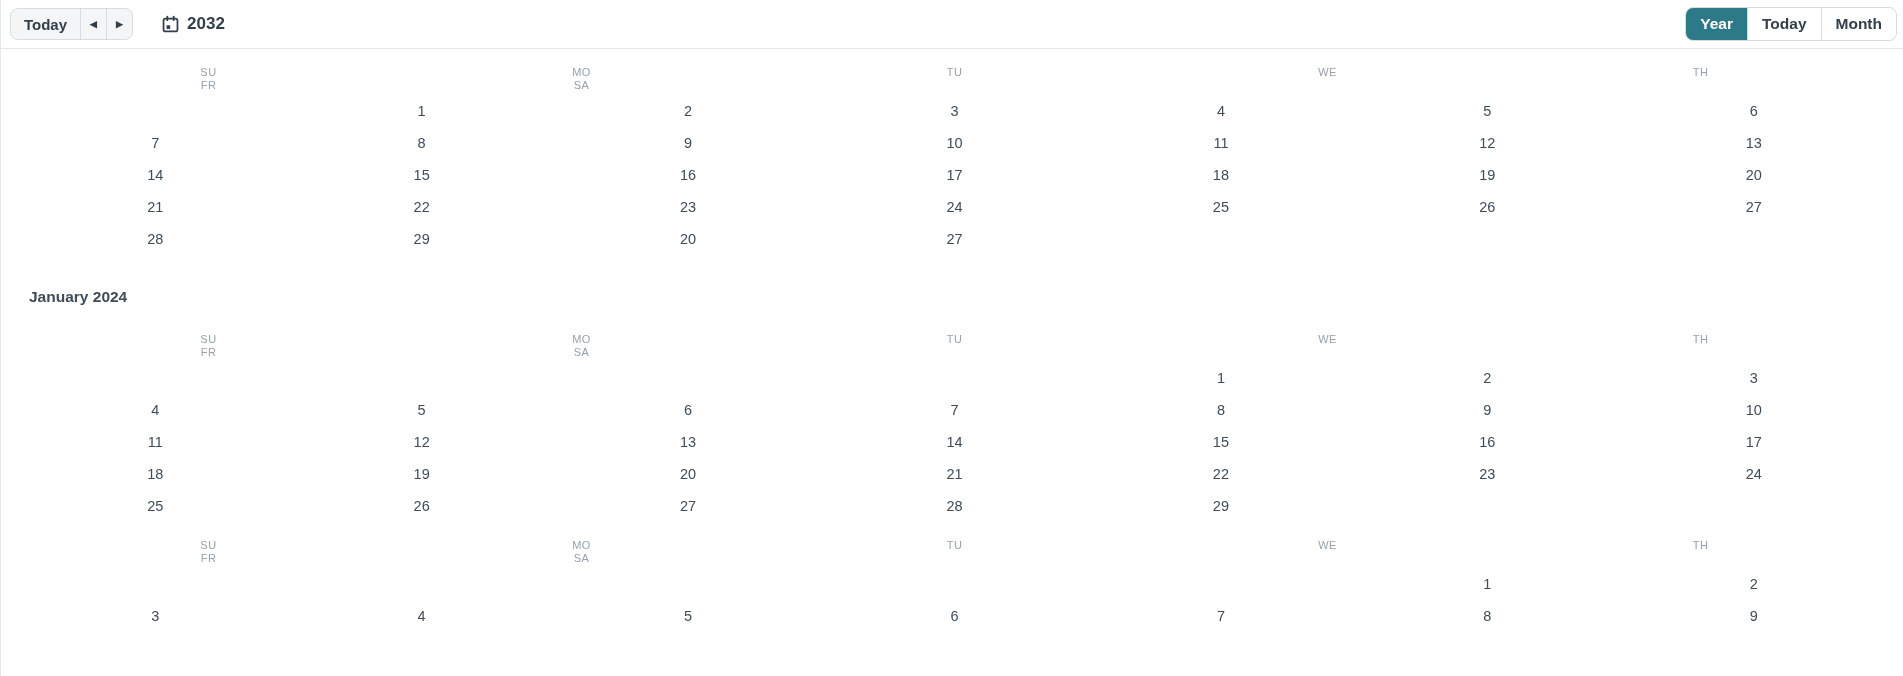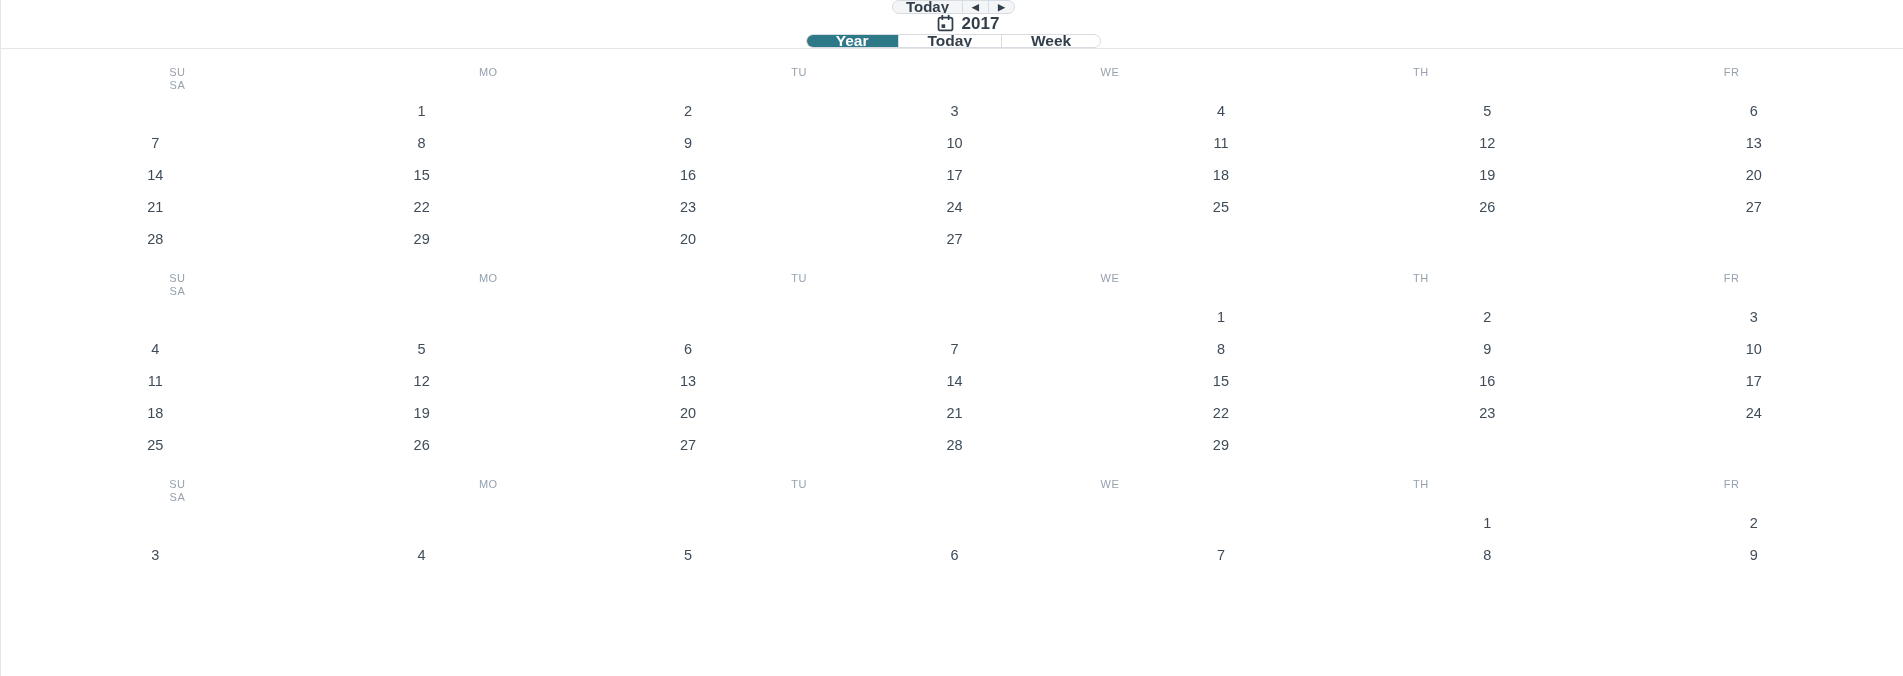--- a/index.html
+++ b/index.html
@@ -14,21 +14,21 @@
   html,body{margin:0;padding:0;}
   body{
     width:1903px;height:676px;overflow:hidden;background:#ffffff;
     font-family:"Liberation Sans",sans-serif;
     border-left:1px solid var(--border);
     box-sizing:border-box;
   }
   
   .toolbar{
     height:48px;border-bottom:1px solid var(--border);
-    display:flex;align-items:center;padding:0 6px 0 9px;background:#fff;flex-direction:column;
+    display:flex;align-items:center;padding:0 6px 0 9px;background:#fff;
   }
   .btn-group{
     display:inline-flex;align-items:stretch;
     border:1px solid var(--control-border);border-radius:8px;
     overflow:hidden;box-sizing:border-box;
   }
   .today-group{background:var(--control-bg);height:32px;}
   .seg{
     display:flex;align-items:center;justify-content:center;
     font-weight:bold;font-size:15px;color:var(--toolbar-text);cursor:pointer;
@@ -37,27 +37,27 @@
   .seg + .seg{border-left:1px solid var(--control-border);}
   .today-seg{padding:0 13px;}
   .arrow-seg{width:25px;font-size:9px;}
   .date-label{
     display:flex;align-items:center;margin-left:28px;
     font-weight:bold;font-size:17px;color:var(--toolbar-text);
   }
   .cal-icon{margin-right:7px;display:inline-flex;align-items:center;}
   .toolbar-spacer{flex:1;}
   .view-group{height:34px;background:#fff;}
-  .view-seg{padding:0 29px;font-size:15.5px;}
+  .view-seg{padding:0 14px;font-size:15.5px;}
   .view-seg.active{background:var(--accent);color:#ffffff;}
   
   .month-section{margin-top:16px;}
   .month-grid{padding:0 16px 0 21px;}
   .dow-row{
-    display:grid;grid-template-columns:repeat(6,1fr);
+    display:grid;grid-template-columns:repeat(5,1fr);
     height:26px;align-items:center;margin-bottom:4px;
   }
   .dow-cell{
     text-align:center;font-size:11px;color:var(--dow-text);
     letter-spacing:0.5px;
   }
   .date-row{
     display:grid;grid-template-columns:repeat(7,1fr);
     height:32px;align-items:center;
   }
@@ -86,29 +86,29 @@
 
   <div class="date-label">
     <span class="cal-icon">
       <svg width="19" height="19" viewBox="0 0 24 24" fill="none" stroke="#323f4b" stroke-width="2.2" stroke-linecap="round">
         <rect x="3.2" y="4.5" width="17.6" height="16.3" rx="2.6"></rect>
         <line x1="8" y1="2" x2="8" y2="6.5"></line>
         <line x1="16" y1="2" x2="16" y2="6.5"></line>
         <rect x="7" y="13" width="4.6" height="4.6" fill="#323f4b" stroke="none"></rect>
       </svg>
     </span>
-    <span>2017</span>
+    <span>2032</span>
   </div>
 
   <div class="toolbar-spacer"></div>
 
   <div class="btn-group view-group">
     <div class="seg view-seg active">Year</div>
     <div class="seg view-seg">Today</div>
-    <div class="seg view-seg">Week</div>
+    <div class="seg view-seg">Month</div>
   </div>
 </header>
 
 <main>
     <section class="month-section">
       <div class="month-grid">
         <div class="dow-row">
           <div class="dow-cell">SU</div>
           <div class="dow-cell">MO</div>
           <div class="dow-cell">TU</div>
@@ -152,20 +152,79 @@
           <div class="date-cell">25</div>
           <div class="date-cell">26</div>
           <div class="date-cell">27</div>
         </div>
         <div class="date-row">
           <div class="date-cell">28</div>
           <div class="date-cell">29</div>
           <div class="date-cell">20</div>
           <div class="date-cell">27</div>
           <div class="date-cell empty"></div>
+          <div class="date-cell empty"></div>
+          <div class="date-cell empty"></div>
+        </div>
+      </div>
+      <div class="month-title">January 2024</div>
+    </section>
+    <section class="month-section">
+      <div class="month-grid">
+        <div class="dow-row">
+          <div class="dow-cell">SU</div>
+          <div class="dow-cell">MO</div>
+          <div class="dow-cell">TU</div>
+          <div class="dow-cell">WE</div>
+          <div class="dow-cell">TH</div>
+          <div class="dow-cell">FR</div>
+          <div class="dow-cell">SA</div>
+        </div>
+        <div class="date-row">
+          <div class="date-cell empty"></div>
+          <div class="date-cell empty"></div>
+          <div class="date-cell empty"></div>
+          <div class="date-cell empty"></div>
+          <div class="date-cell">1</div>
+          <div class="date-cell">2</div>
+          <div class="date-cell">3</div>
+        </div>
+        <div class="date-row">
+          <div class="date-cell">4</div>
+          <div class="date-cell">5</div>
+          <div class="date-cell">6</div>
+          <div class="date-cell">7</div>
+          <div class="date-cell">8</div>
+          <div class="date-cell">9</div>
+          <div class="date-cell">10</div>
+        </div>
+        <div class="date-row">
+          <div class="date-cell">11</div>
+          <div class="date-cell">12</div>
+          <div class="date-cell">13</div>
+          <div class="date-cell">14</div>
+          <div class="date-cell">15</div>
+          <div class="date-cell">16</div>
+          <div class="date-cell">17</div>
+        </div>
+        <div class="date-row">
+          <div class="date-cell">18</div>
+          <div class="date-cell">19</div>
+          <div class="date-cell">20</div>
+          <div class="date-cell">21</div>
+          <div class="date-cell">22</div>
+          <div class="date-cell">23</div>
+          <div class="date-cell">24</div>
+        </div>
+        <div class="date-row">
+          <div class="date-cell">25</div>
+          <div class="date-cell">26</div>
+          <div class="date-cell">27</div>
+          <div class="date-cell">28</div>
+          <div class="date-cell">29</div>
           <div class="date-cell empty"></div>
           <div class="date-cell empty"></div>
         </div>
       </div>
     </section>
     <section class="month-section">
       <div class="month-grid">
         <div class="dow-row">
           <div class="dow-cell">SU</div>
           <div class="dow-cell">MO</div>
@@ -173,78 +232,20 @@
           <div class="dow-cell">WE</div>
           <div class="dow-cell">TH</div>
           <div class="dow-cell">FR</div>
           <div class="dow-cell">SA</div>
         </div>
         <div class="date-row">
           <div class="date-cell empty"></div>
           <div class="date-cell empty"></div>
           <div class="date-cell empty"></div>
           <div class="date-cell empty"></div>
-          <div class="date-cell">1</div>
-          <div class="date-cell">2</div>
-          <div class="date-cell">3</div>
-        </div>
-        <div class="date-row">
-          <div class="date-cell">4</div>
-          <div class="date-cell">5</div>
-          <div class="date-cell">6</div>
-          <div class="date-cell">7</div>
-          <div class="date-cell">8</div>
-          <div class="date-cell">9</div>
-          <div class="date-cell">10</div>
-        </div>
-        <div class="date-row">
-          <div class="date-cell">11</div>
-          <div class="date-cell">12</div>
-          <div class="date-cell">13</div>
-          <div class="date-cell">14</div>
-          <div class="date-cell">15</div>
-          <div class="date-cell">16</div>
-          <div class="date-cell">17</div>
-        </div>
-        <div class="date-row">
-          <div class="date-cell">18</div>
-          <div class="date-cell">19</div>
-          <div class="date-cell">20</div>
-          <div class="date-cell">21</div>
-          <div class="date-cell">22</div>
-          <div class="date-cell">23</div>
-          <div class="date-cell">24</div>
-        </div>
-        <div class="date-row">
-          <div class="date-cell">25</div>
-          <div class="date-cell">26</div>
-          <div class="date-cell">27</div>
-          <div class="date-cell">28</div>
-          <div class="date-cell">29</div>
-          <div class="date-cell empty"></div>
-          <div class="date-cell empty"></div>
-        </div>
-      </div>
-    </section>
-    <section class="month-section">
-      <div class="month-grid">
-        <div class="dow-row">
-          <div class="dow-cell">SU</div>
-          <div class="dow-cell">MO</div>
-          <div class="dow-cell">TU</div>
-          <div class="dow-cell">WE</div>
-          <div class="dow-cell">TH</div>
-          <div class="dow-cell">FR</div>
-          <div class="dow-cell">SA</div>
-        </div>
-        <div class="date-row">
-          <div class="date-cell empty"></div>
-          <div class="date-cell empty"></div>
-          <div class="date-cell empty"></div>
-          <div class="date-cell empty"></div>
           <div class="date-cell empty"></div>
           <div class="date-cell">1</div>
           <div class="date-cell">2</div>
         </div>
         <div class="date-row">
           <div class="date-cell">3</div>
           <div class="date-cell">4</div>
           <div class="date-cell">5</div>
           <div class="date-cell">6</div>
           <div class="date-cell">7</div>

